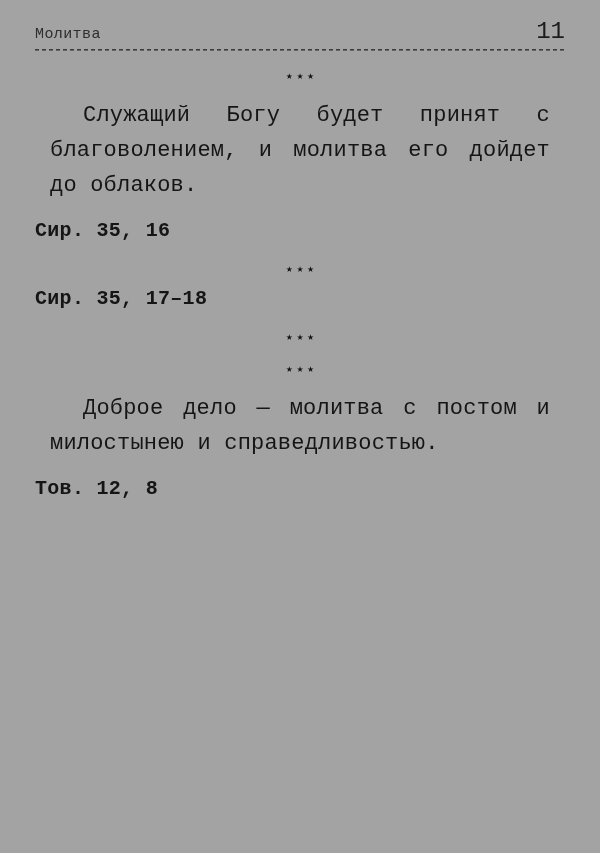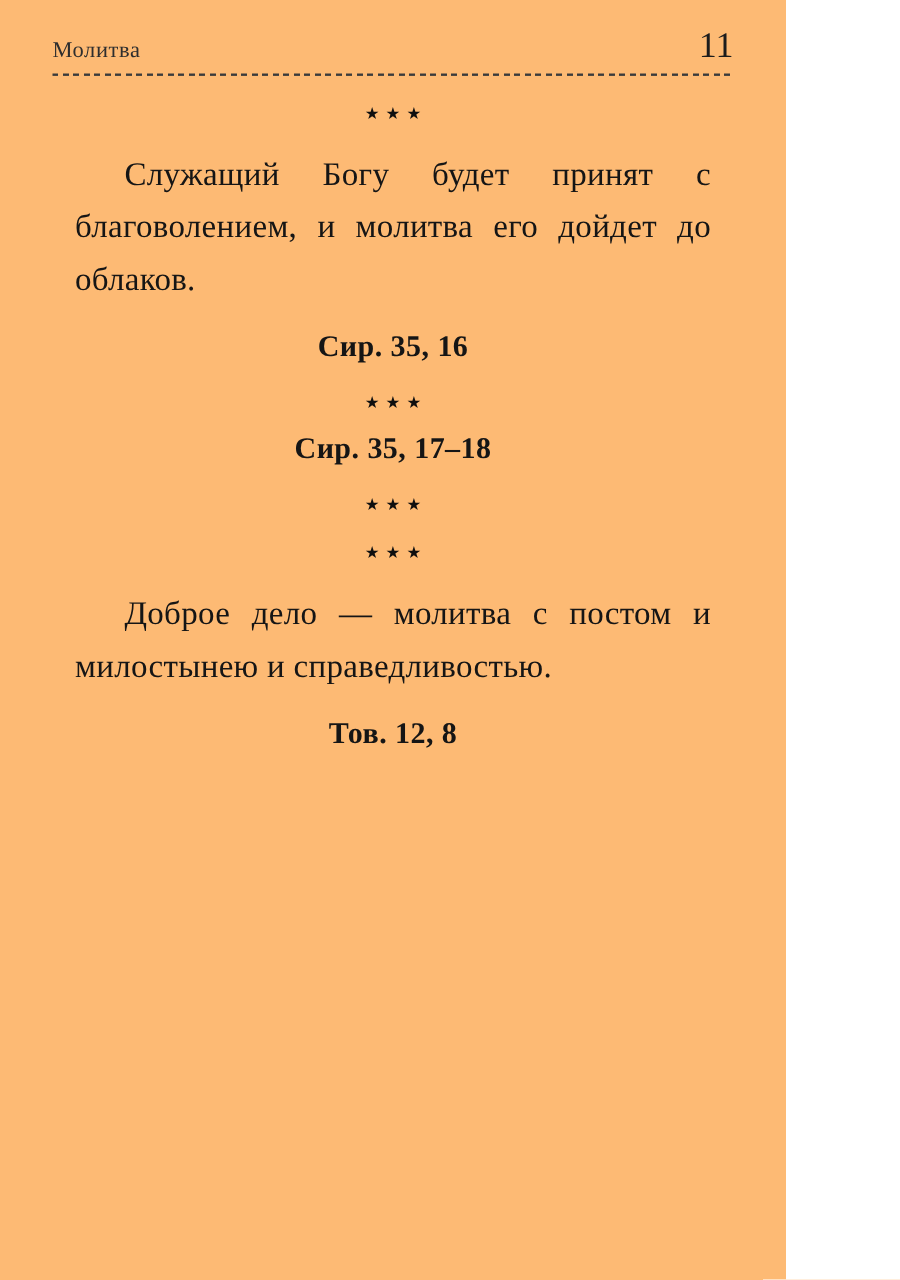--- a/index.html
+++ b/index.html
@@ -2,25 +2,25 @@
 <html lang="ru"><head>
 <meta charset="utf-8">
 <style>
   html, body {
     margin: 0;
     padding: 0;
     background: #ffffff;
   }
   .page {
     position: relative;
-    width: 524px;
+    width: 600px;
     height: 853px;
-    background: #fdba74;
+    background: #a3a3a3;
     color: #151515;
-    font-family: Liberation Serif, serif;
+    font-family: Liberation Mono, monospace;
     box-sizing: border-box;
     padding: 18px 35px 0 35px;
     overflow: hidden;
   }
   
   .page-header {
     display: flex;
     justify-content: space-between;
     align-items: baseline;
     height: 24px;
@@ -64,21 +64,21 @@
     text-indent: 33px;
     letter-spacing: 0.2px;
     hyphens: manual;
     -webkit-hyphens: manual;
   }
   .citation {
     margin: 7px 0 2px 0;
     font-size: 20px;
     line-height: 26px;
     font-weight: bold;
-    text-align: center;
+    text-align: left;
     letter-spacing: 0.3px;
   }
 </style>
 </head>
 <body>
 
 <div class="page">
 
   <header class="page-header">
     <span class="running-title">Молитва</span>

